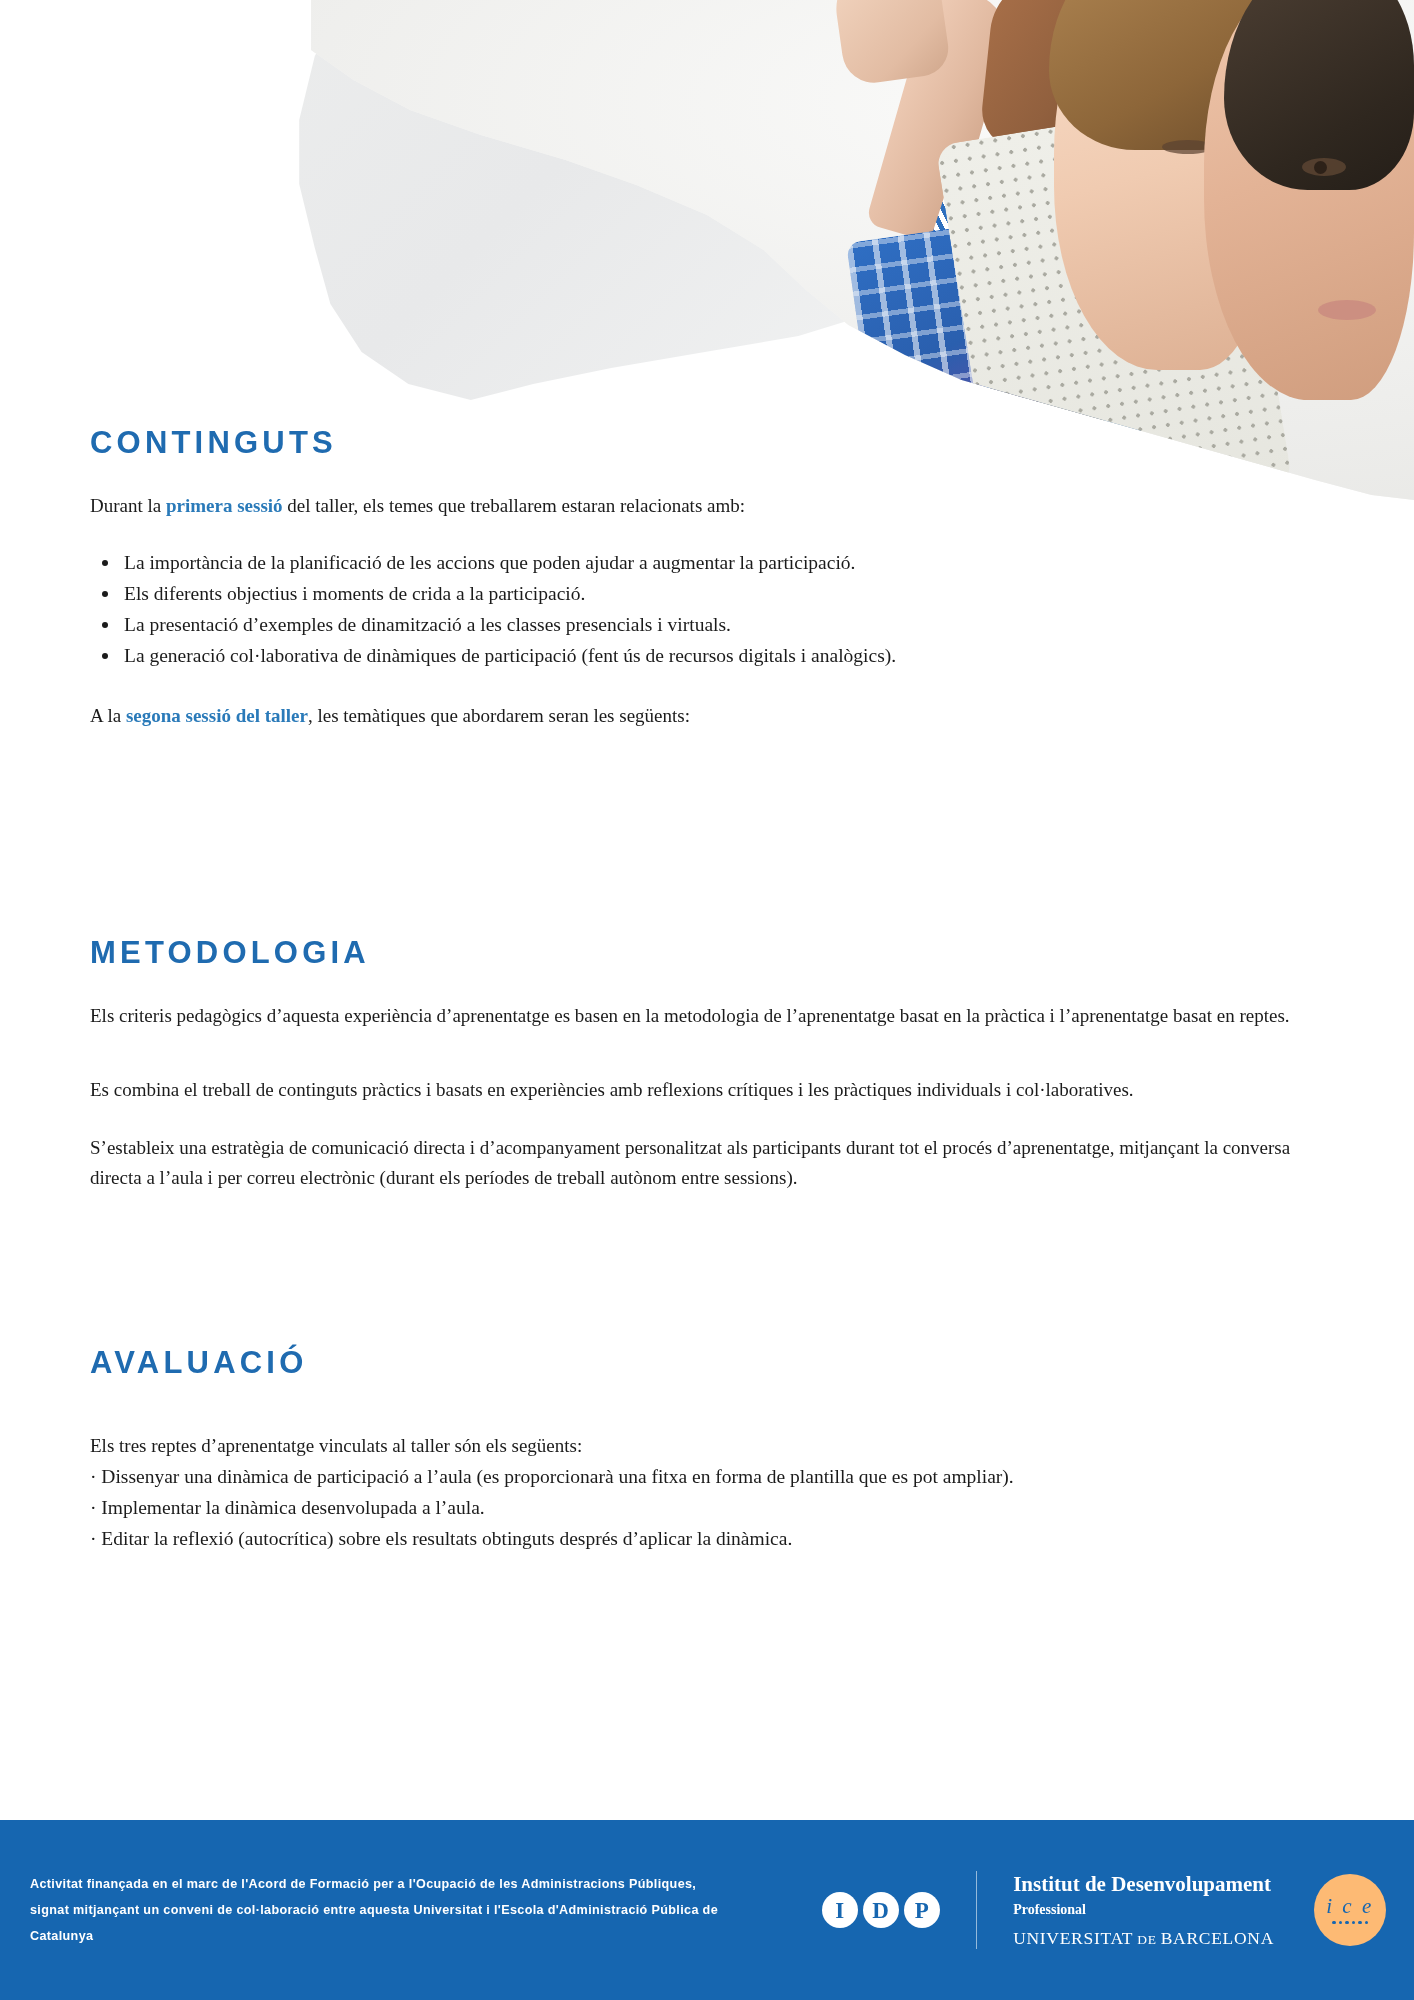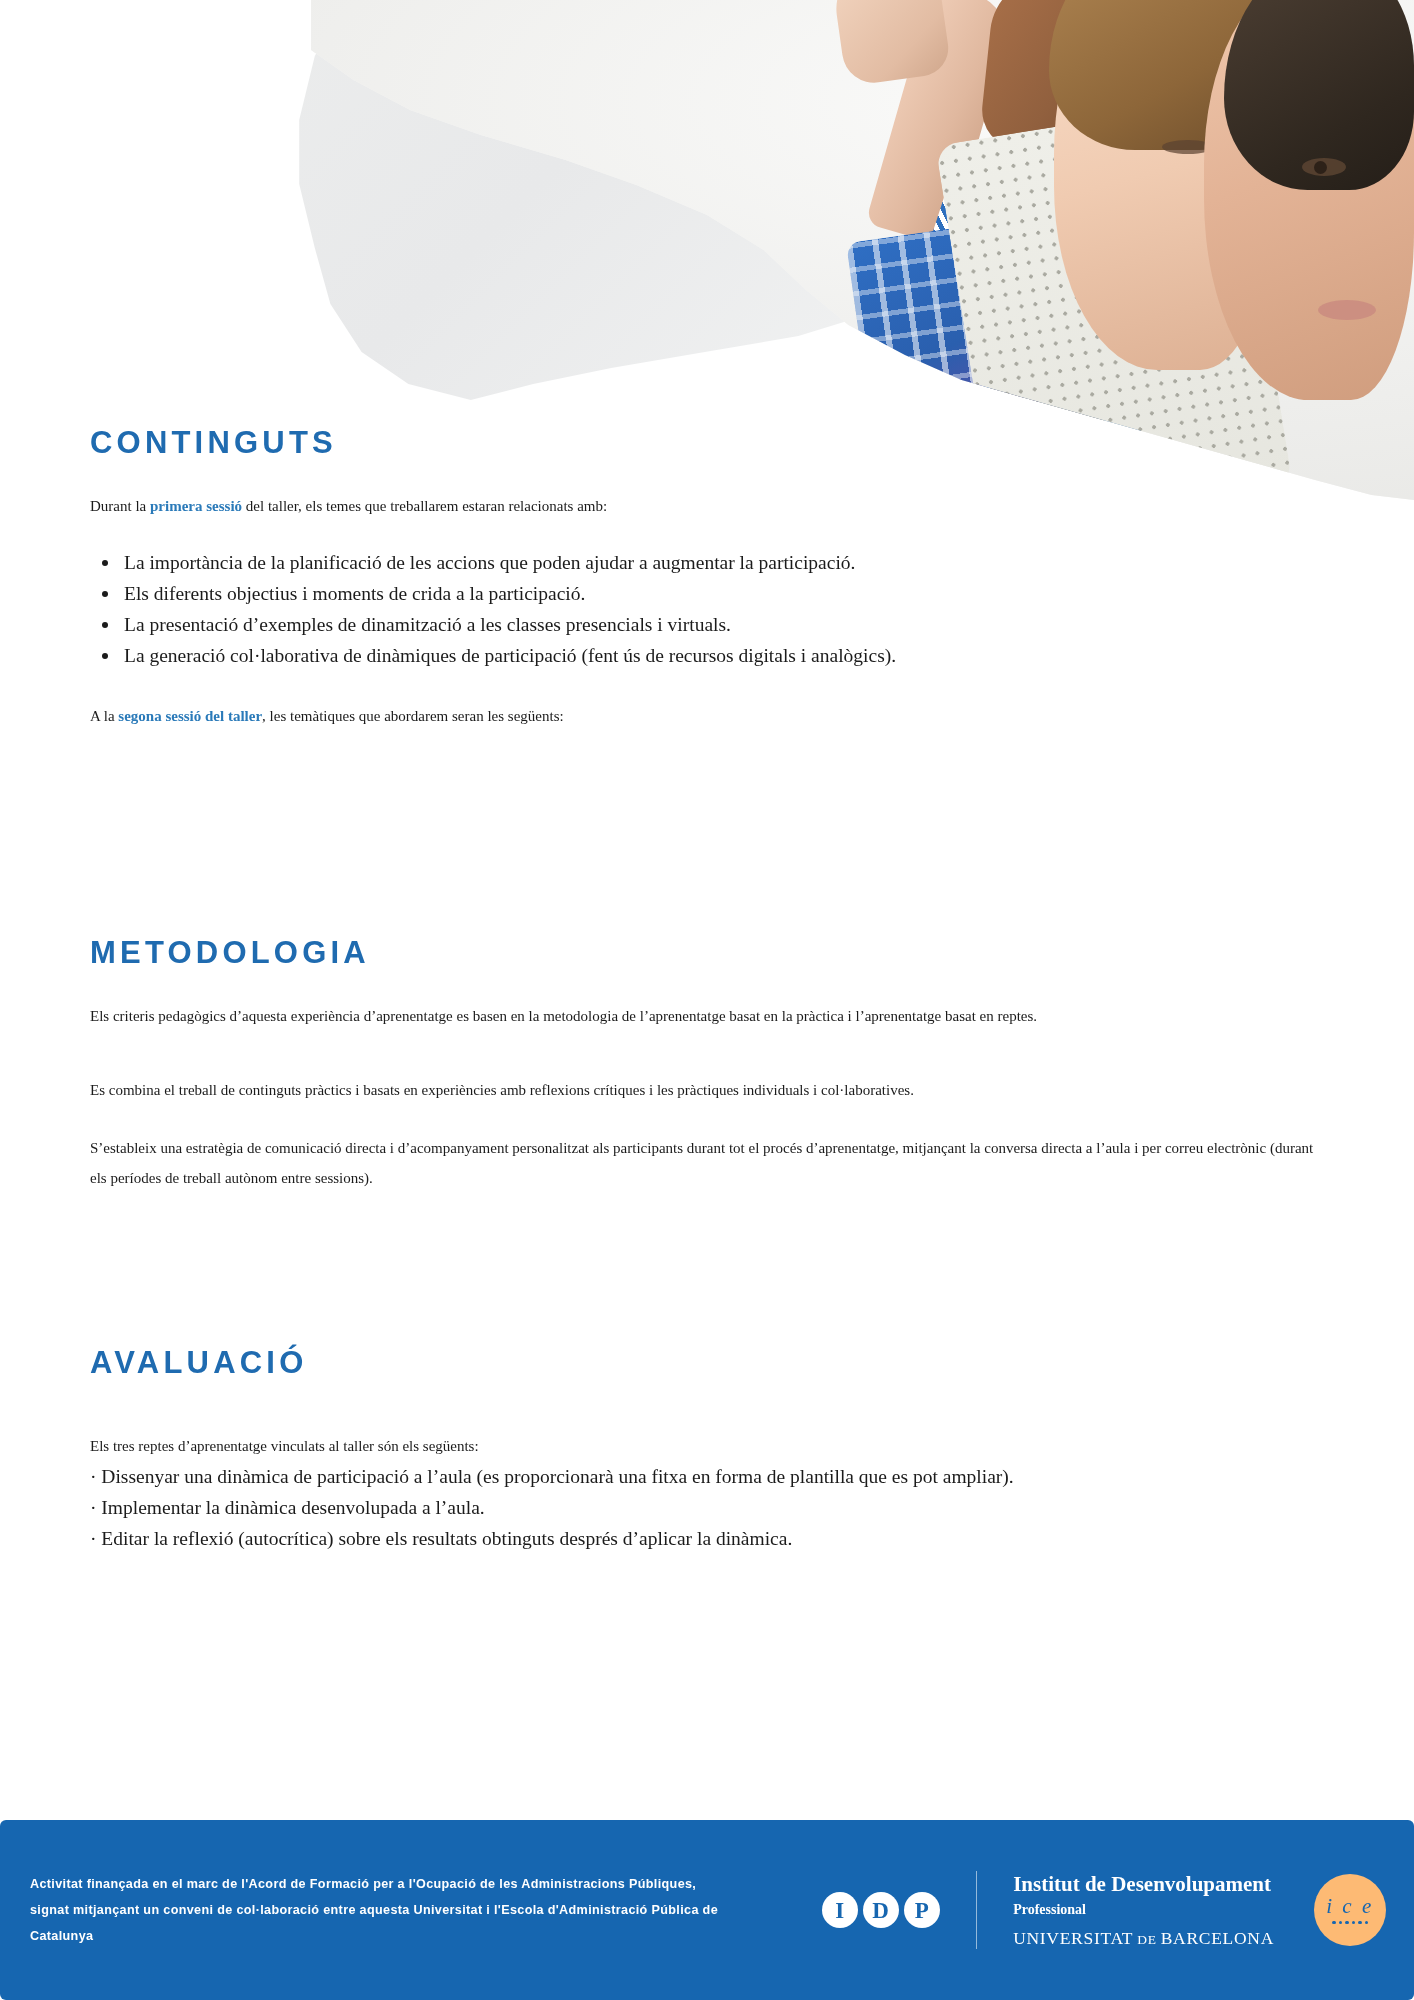--- a/index.html
+++ b/index.html
@@ -250,21 +250,21 @@
 
   .section-heading {
     color: #1f6bb0;
     font-size: 31px;
     font-weight: 700;
     letter-spacing: 4.2px;
     font-family: "Liberation Sans", sans-serif;
   }
 
   .body-text {
-    font-size: 15px;
+    font-size: 19px;
     line-height: 30px;
     color: #1b1b1b;
     font-family: "Liberation Serif", serif;
   }
 
   .accent {
     color: #2a7ab9;
     font-weight: 700;
   }
 
@@ -301,21 +301,20 @@
   
   .footer {
     position: absolute;
     left: 0;
     bottom: 0;
     width: 1414px;
     height: 180px;
     background: #1666b0;
     display: flex;
     align-items: center;
-    border-radius: 6px;
   }
 
   .footer-text {
     color: #ffffff;
     font-size: 12.6px;
     line-height: 26px;
     letter-spacing: 0.35px;
     font-family: "Liberation Sans", sans-serif;
     font-weight: 600;
     margin-left: 30px;

